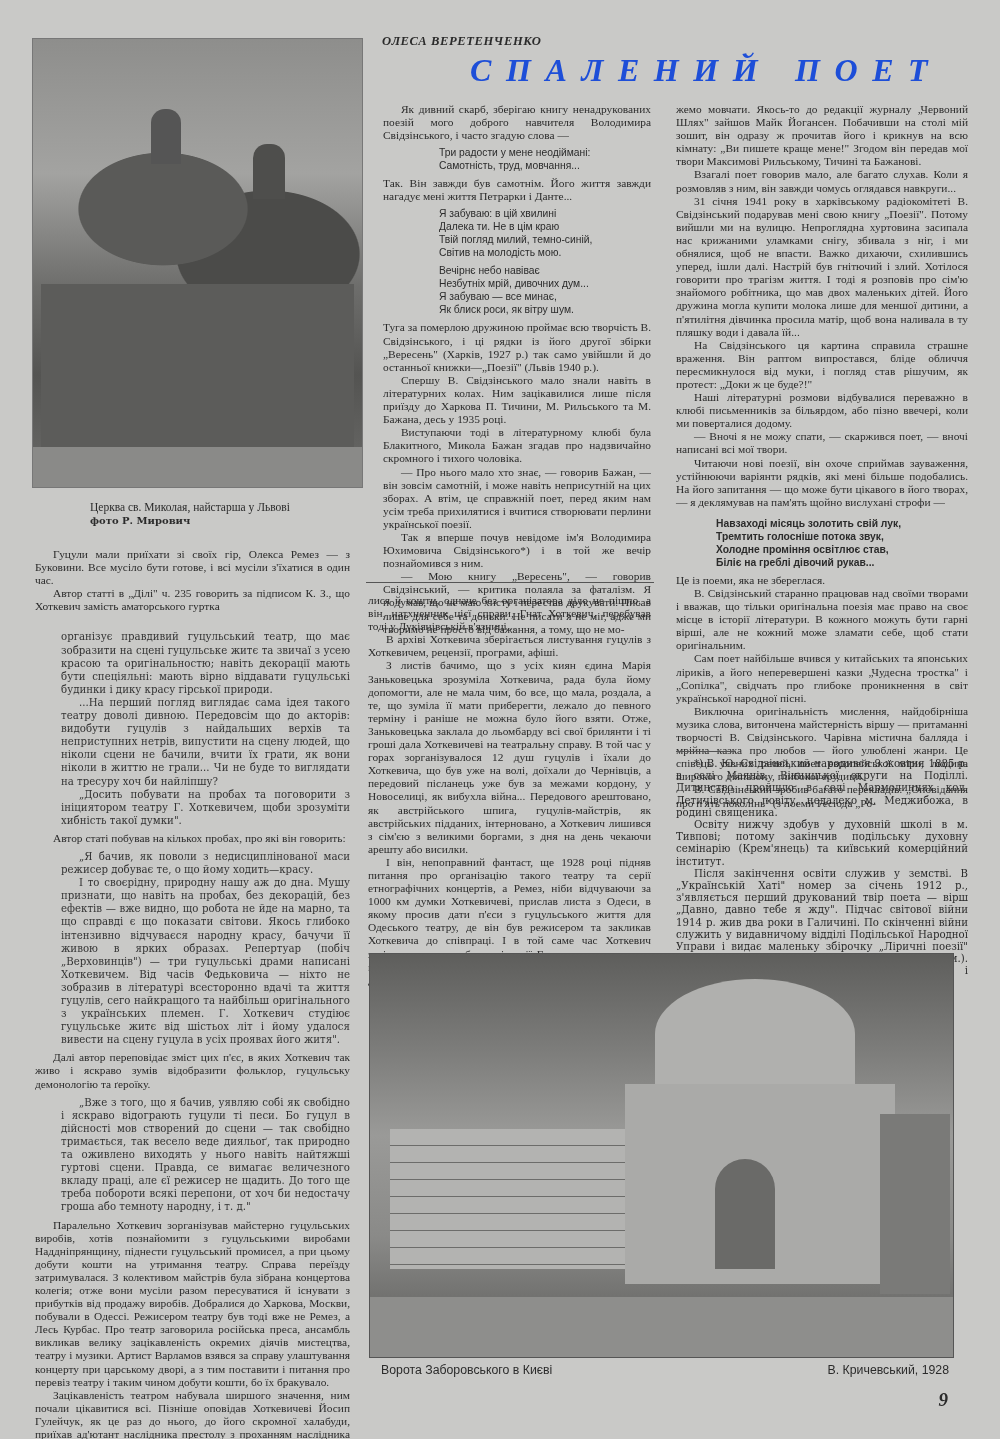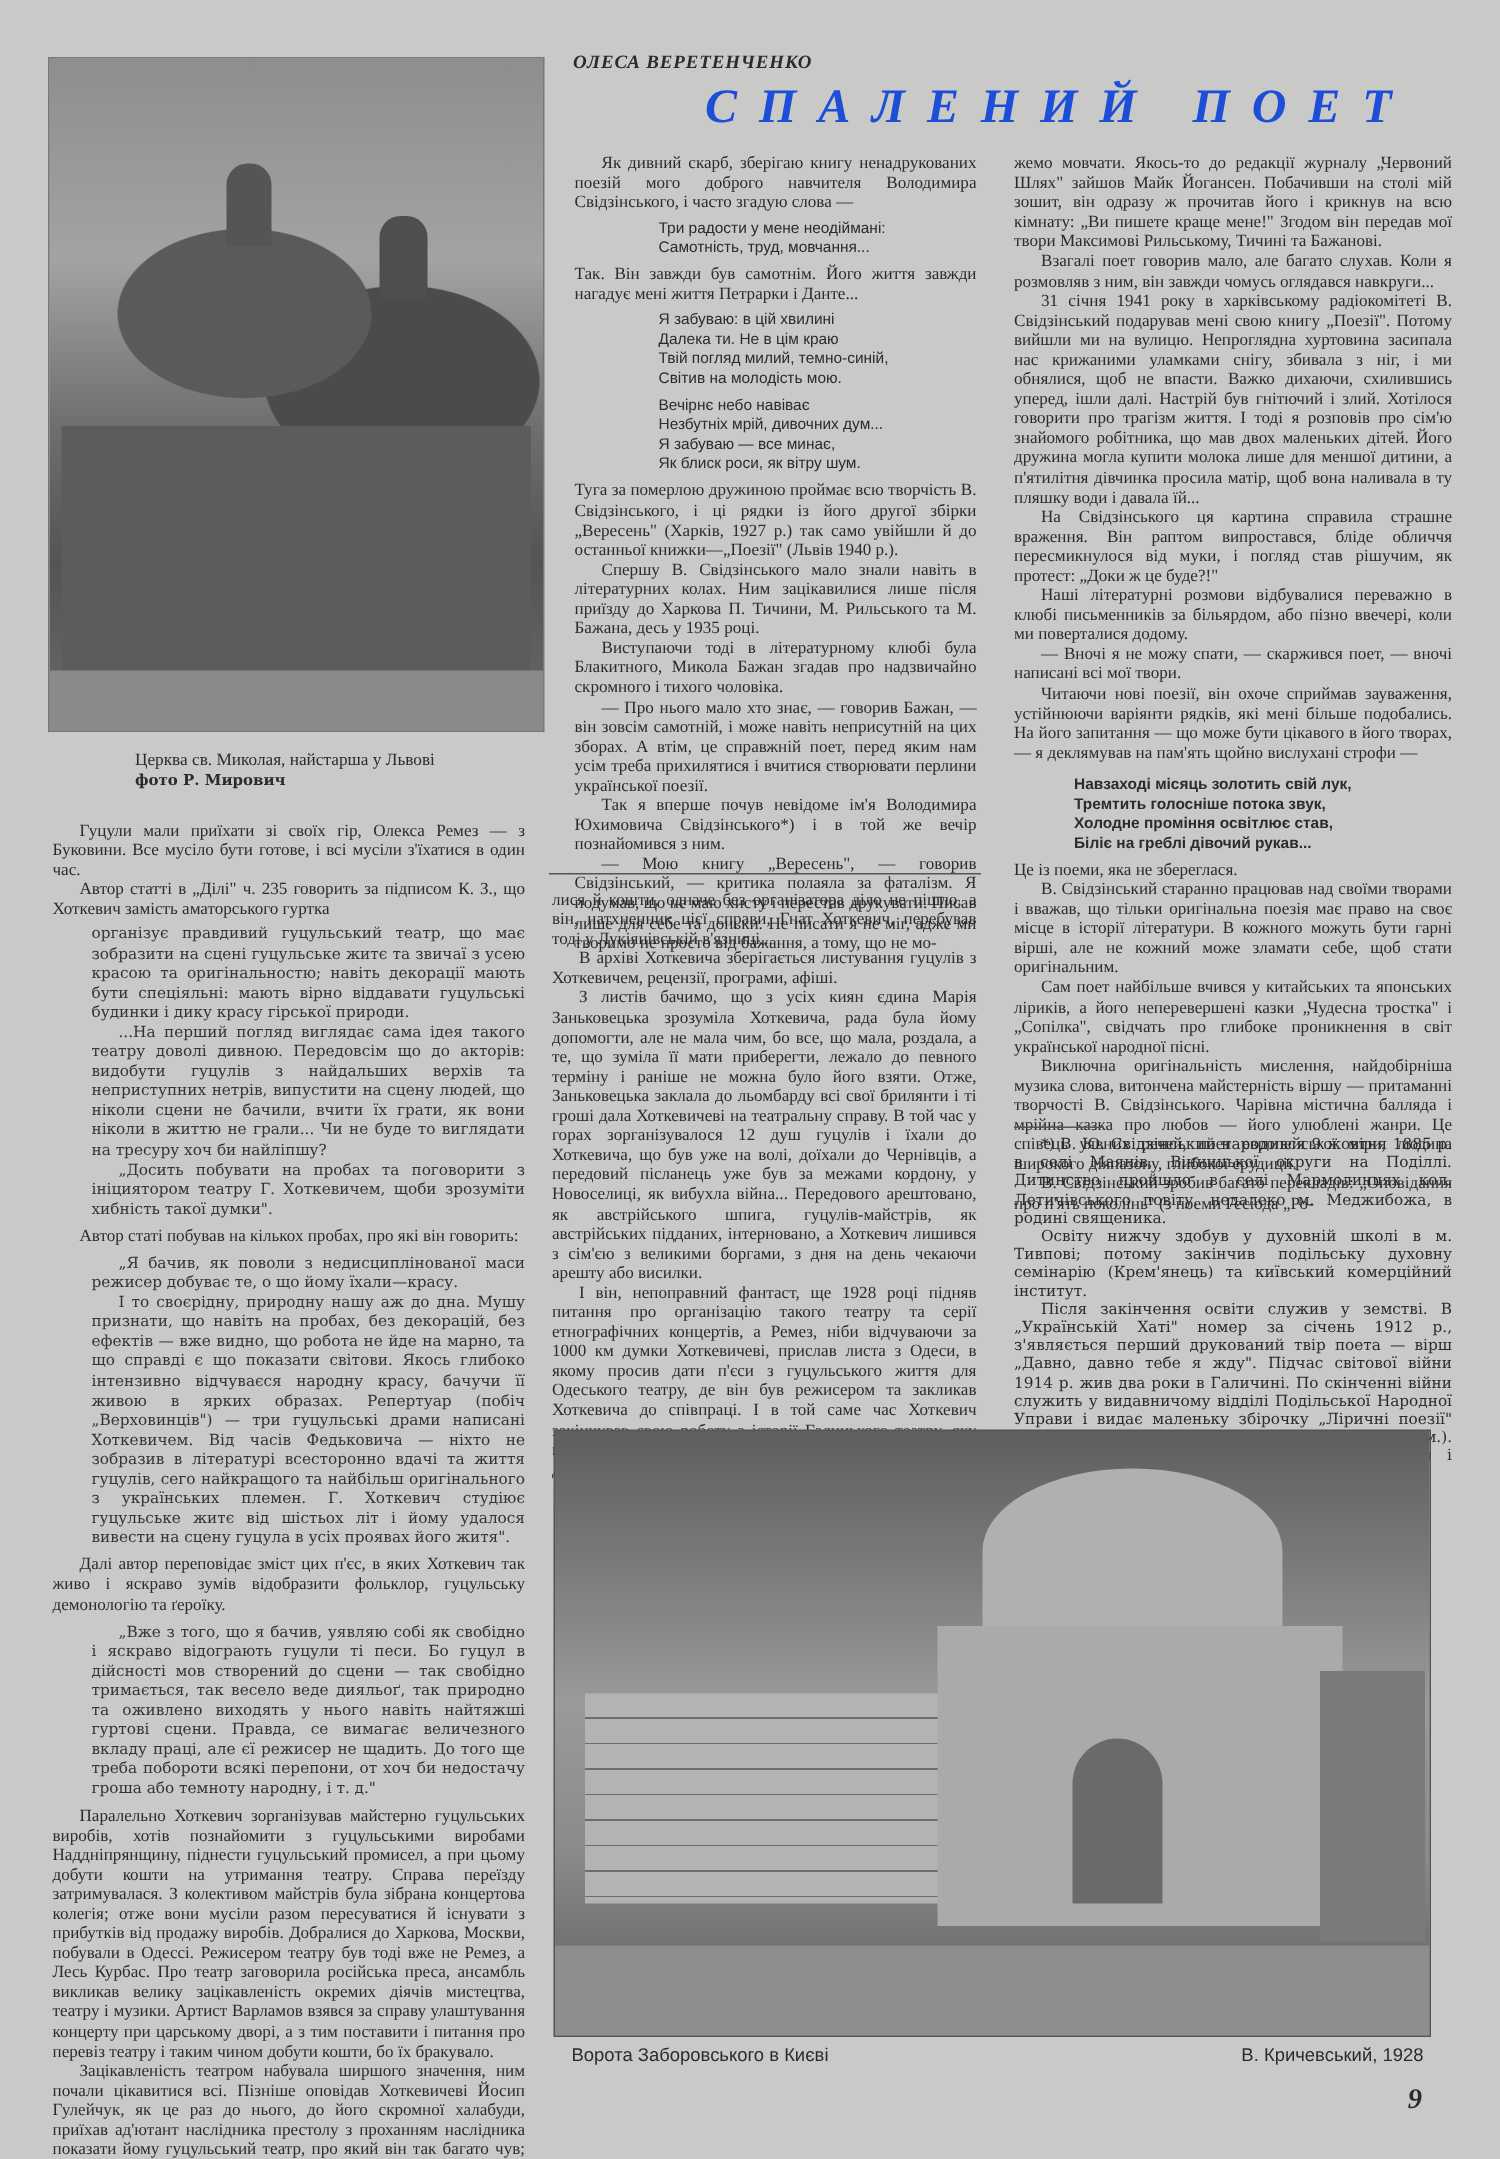--- a/index.html
+++ b/index.html
@@ -79,28 +79,28 @@
     <div>Церква св. Миколая, найстарша у Львові</div>
     <div class="credit">фото Р. Мирович</div>
   </div>
 
   <div class="author">ОЛЕСА ВЕРЕТЕНЧЕНКО</div>
   <div class="title">СПАЛЕНИЙ ПОЕТ</div>
 
   <div class="col" style="left:35px; top:548px; width:315px;">
     <p class="ind">Гуцули мали приїхати зі своїх гір, Олекса Ремез — з Буковини. Все мусіло бути готове, і всі мусіли з'їхатися в один час.</p>
     <p class="ind">Автор статті в „Ділі" ч. 235 говорить за підписом К. З., що Хоткевич замість аматорського гуртка</p>
-    <div class="quote" style="margin-top:3px;">
+    <div class="quote" style="margin-top:17px;">
       <p class="noind">організує правдивий гуцульський театр, що має зобразити на сцені гуцульське житє та звичаї з усею красою та оригінальностю; навіть декорації мають бути спецiяльні: мають вірно віддавати гуцульські будинки і дику красу гірської природи.</p>
       <p class="ind">...На перший погляд виглядає сама ідея такого театру доволі дивною. Передовсім що до акторів: видобути гуцулів з найдальших верхів та неприступних нетрів, випустити на сцену людей, що ніколи сцени не бачили, вчити їх грати, як вони ніколи в життю не грали... Чи не буде то виглядати на тресуру хоч би найліпшу?</p>
       <p class="ind">„Досить побувати на пробах та поговорити з ініциятором театру Г. Хоткевичем, щоби зрозуміти хибність такої думки".</p>
     </div>
     <p class="ind" style="margin-top:5px;">Автор статі побував на кількох пробах, про які він говорить:</p>
     <div class="quote" style="margin-top:5px;">
-      <p class="ind">„Я бачив, як поволи з недисциплінованої маси режисер добуває те, о що йому їхали—красу.</p>
+      <p class="ind">„Я бачив, як поволи з недисциплінованої маси режисер добуває те, о що йому ходить—красу.</p>
       <p class="ind">І то своєрідну, природну нашу аж до дна. Мушу признати, що навіть на пробах, без декорацій, без ефектів — вже видно, що робота не йде на марно, та що справді є що показати світови. Якось глибоко інтензивно відчуваєся народну красу, бачучи її живою в ярких образах. Репертуар (побіч „Верховинців") — три гуцульські драми написані Хоткевичем. Від часів Федьковича — ніхто не зобразив в літературі всесторонно вдачі та життя гуцулів, сего найкращого та найбільш оригінального з українських племен. Г. Хоткевич студіює гуцульське житє від шістьох літ і йому удалося вивести на сцену гуцула в усіх проявах його житя".</p>
     </div>
     <p class="ind" style="margin-top:5px;">Далі автор переповідає зміст цих п'єс, в яких Хоткевич так живо і яскраво зумів відобразити фольклор, гуцульську демонологію та ґероїку.</p>
     <div class="quote" style="margin-top:5px;">
       <p class="ind">„Вже з того, що я бачив, уявляю собі як свобідно і яскраво відограють гуцули ті песи. Бо гуцул в дійсності мов створений до сцени — так свобідно тримається, так весело веде дияльоґ, так природно та оживлено виходять у нього навіть найтяжші гуртові сцени. Правда, се вимагає величезного вкладу праці, але єї режисер не щадить. До того ще треба побороти всякі перепони, от хоч би недостачу гроша або темноту народну, і т. д."</p>
     </div>
     <p class="ind" style="margin-top:5px;">Паралельно Хоткевич зорганізував майстерно гуцульських виробів, хотів познайомити з гуцульськими виробами Наддніпрянщину, піднести гуцульський промисел, а при цьому добути кошти на утримання театру. Справа переїзду затримувалася. З колективом майстрів була зібрана концертова колегія; отже вони мусіли разом пересуватися й існувати з прибутків від продажу виробів. Добралися до Харкова, Москви, побували в Одессі. Режисером театру був тоді вже не Ремез, а Лесь Курбас. Про театр заговорила російська преса, ансамбль викликав велику зацікавленість окремих діячів мистецтва, театру і музики. Артист Варламов взявся за справу улаштування концерту при царському дворі, а з тим поставити і питання про перевіз театру і таким чином добути кошти, бо їх бракувало.</p>
     <p class="ind">Зацікавленість театром набувала ширшого значення, ним почали цікавитися всі. Пізніше оповідав Хоткевичеві Йосип Гулейчук, як це раз до нього, до його скромної халабуди, приїхав ад'ютант наслідника престолу з проханням наслідника показати йому гуцульський театр, про який він так багато чув; дава-</p>
   </div>
 

